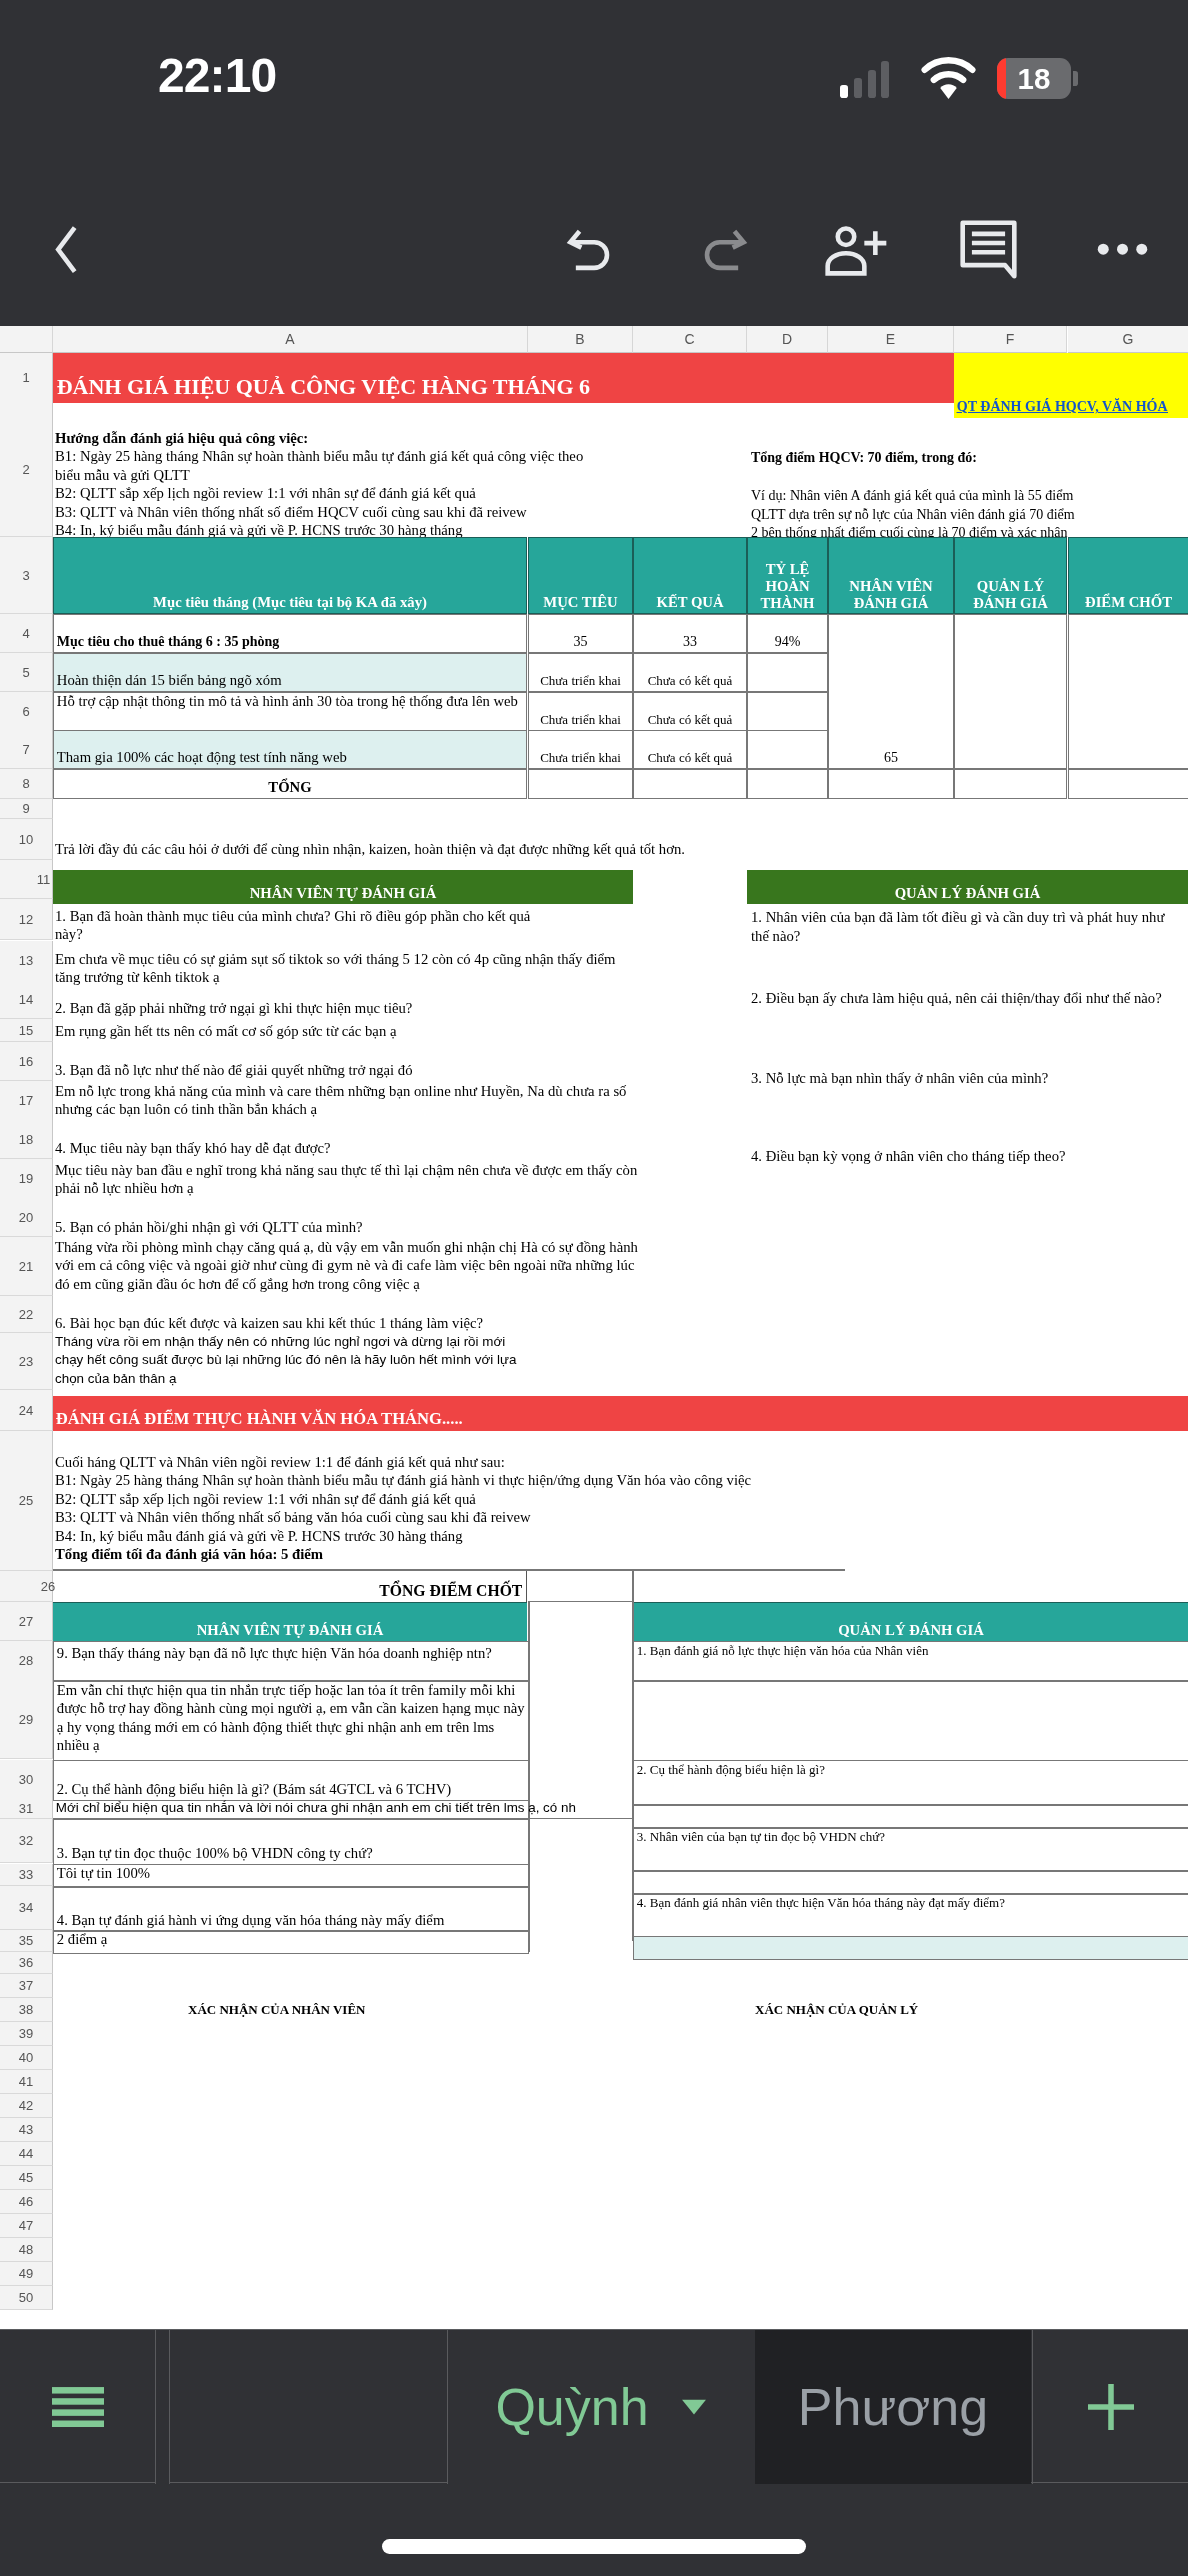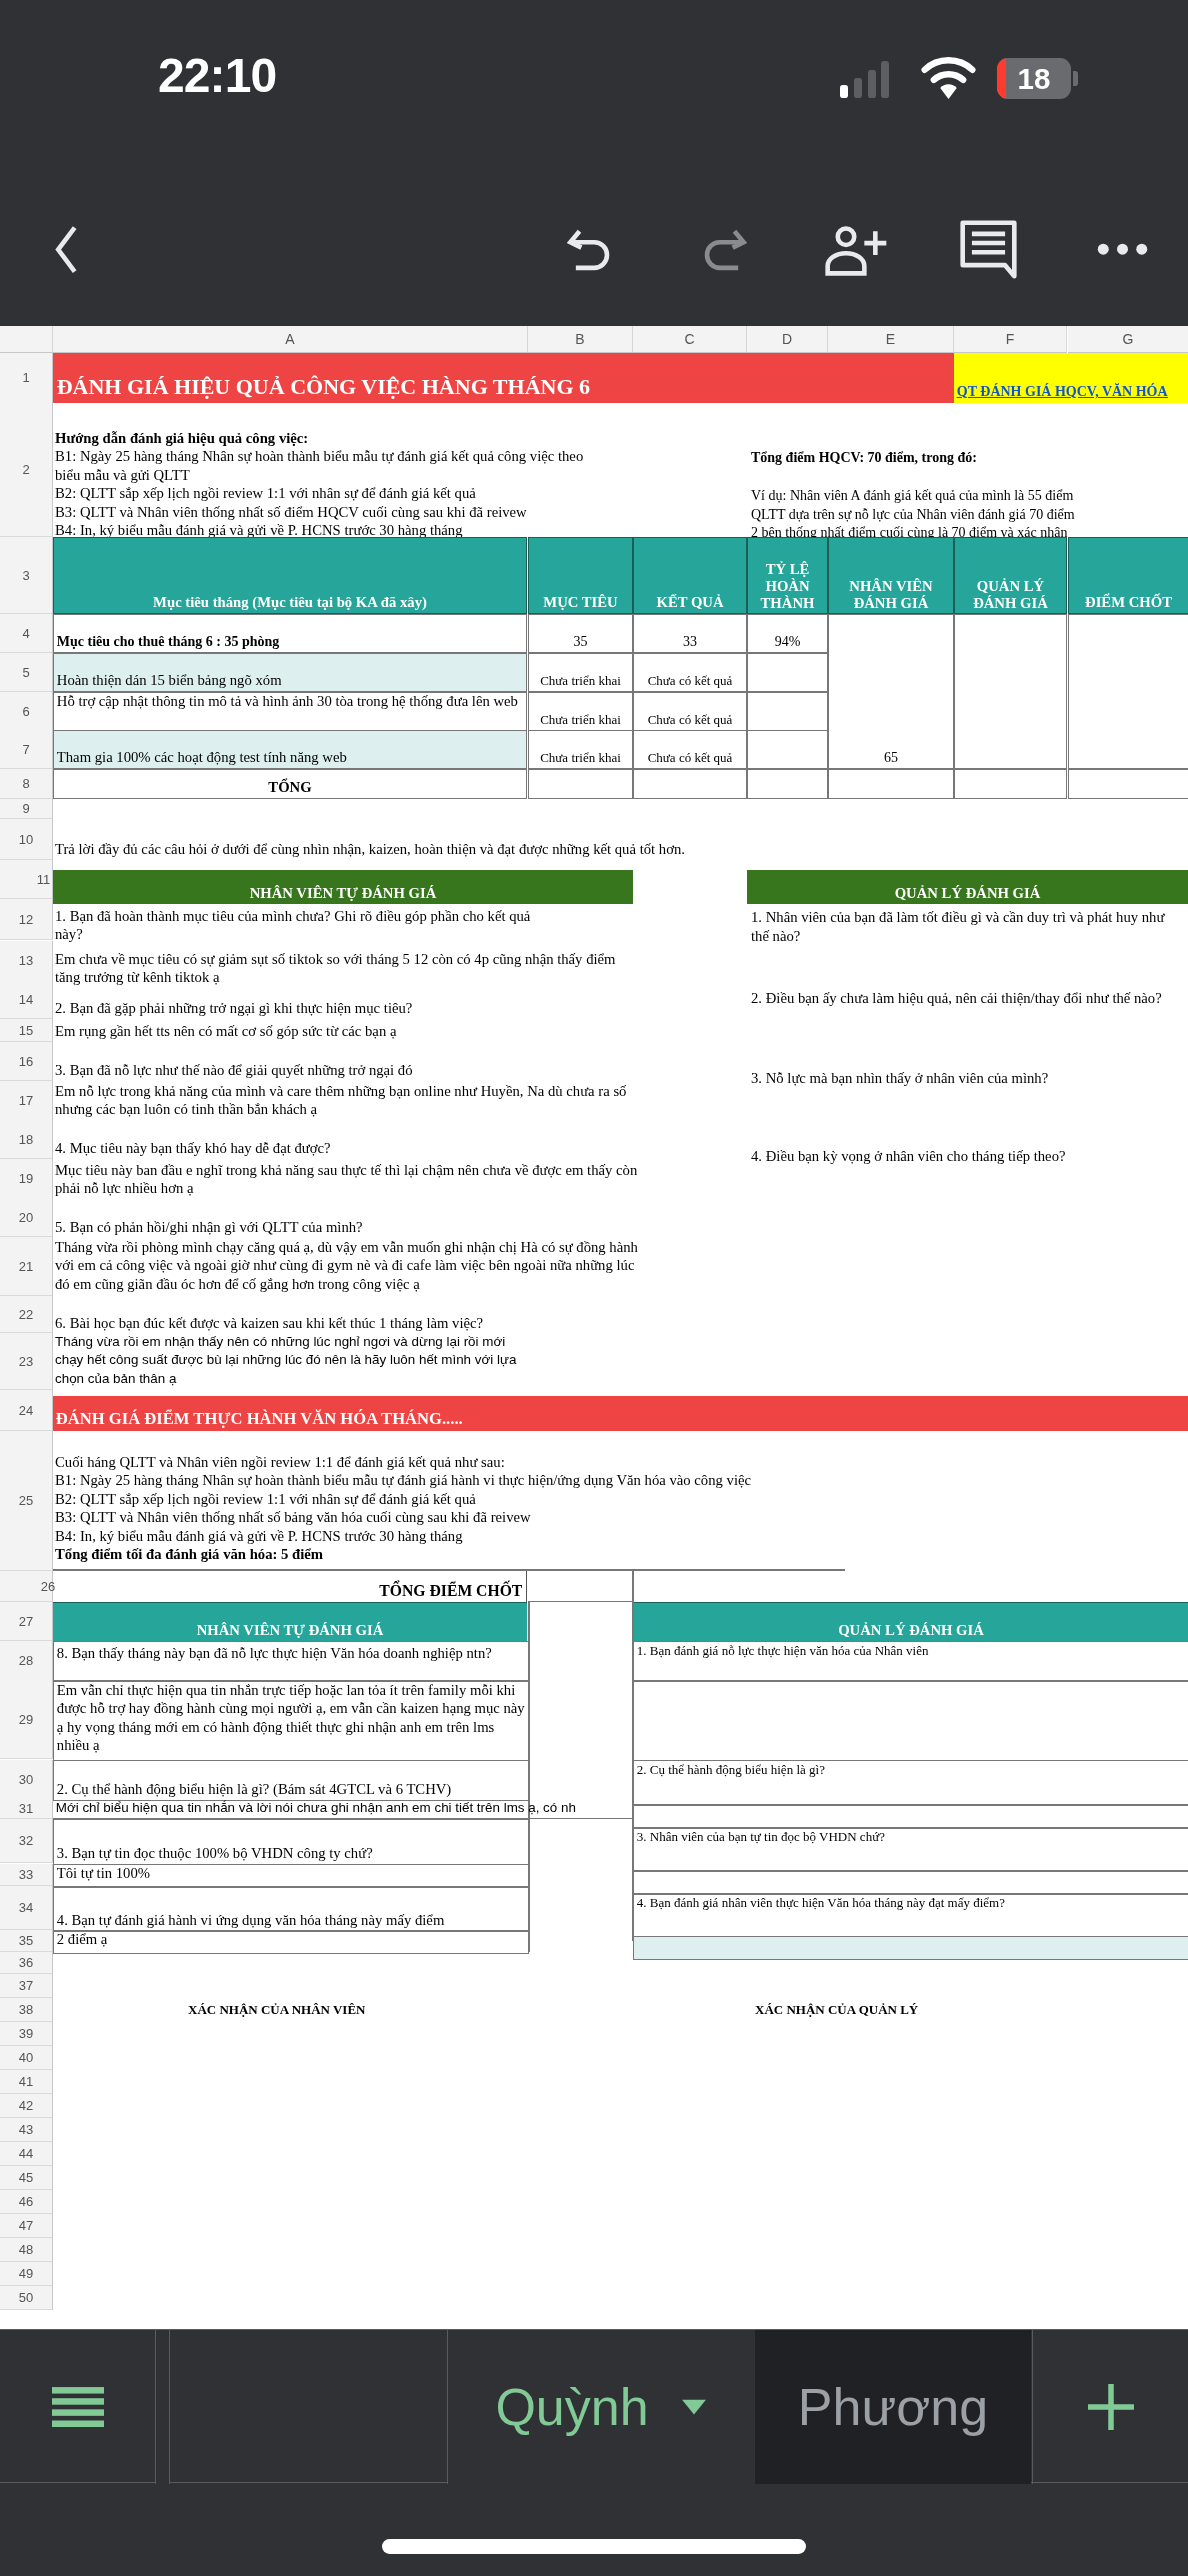--- a/index.html
+++ b/index.html
@@ -168,21 +168,21 @@
   <div class="rowhdr" style="top:1840px;height:24px;">45</div>
   <div class="rowhdr" style="top:1864px;height:24px;">46</div>
   <div class="rowhdr" style="top:1888px;height:24px;">47</div>
   <div class="rowhdr" style="top:1912px;height:24px;">48</div>
   <div class="rowhdr" style="top:1936px;height:24px;">49</div>
   <div class="rowhdr" style="top:1960px;height:24px;">50</div>
 
   <div class="cell blue bottom" style="left:53px;top:27px;width:901px;height:50px;font-size:22px;padding:0 0 2.8px 3.7px;">
     <span>ĐÁNH GIÁ HIỆU QUẢ CÔNG VIỆC HÀNG THÁNG 6</span>
   </div>
-  <div class="cell yellow bottom" style="left:954px;top:27px;width:234px;height:50px;font-size:14px;font-weight:bold;padding:0 0 2.8px 2.8px;text-decoration:underline;">
+  <div class="cell yellow bottom" style="left:954px;top:27px;width:234px;height:65px;font-size:14px;font-weight:bold;padding:0 0 2.8px 2.8px;text-decoration:underline;">
     <span style="color:#1155cc;text-decoration:underline;">QT ĐÁNH GIÁ HQCV, VĂN HÓA</span>
   </div>
 
   <div class="cell" style="left:55px;top:103px;width:645px;font-size:14.7px;line-height:18.4px;">
     <div class="b">Hướng dẫn đánh giá hiệu quả công việc:</div>
     <div>B1: Ngày 25 hàng tháng Nhân sự hoàn thành biểu mẫu tự đánh giá kết quả công việc theo</div>
     <div>biểu mẫu và gửi QLTT</div>
     <div>B2: QLTT sắp xếp lịch ngồi review 1:1 với nhân sự để đánh giá kết quả</div>
     <div>B3: QLTT và Nhân viên thống nhất số điểm HQCV cuối cùng sau khi đã reivew</div>
     <div>B4: In, ký biểu mẫu đánh giá và gửi về P. HCNS trước 30 hàng tháng</div>
@@ -341,21 +341,21 @@
 
   <div class="cell teal bottom center" style="left:53px;top:1276px;width:474px;height:39px;font-size:14.7px;padding-bottom:1.8px;border-top:1.8px solid #1b5e57;">
       <span>NHÂN VIÊN TỰ ĐÁNH GIÁ</span>
     </div>
   <div class="cell teal bottom center" style="left:633px;top:1276px;width:556px;height:39px;font-size:14.7px;padding-bottom:1.8px;border-top:1.8px solid #1b5e57;">
       <span>QUẢN LÝ ĐÁNH GIÁ</span>
     </div>
   <div style="position:absolute;left:528px;top:1276px;width:1.8px;height:350px;background:#777;"></div>
   <div style="position:absolute;left:632px;top:1245px;width:1.8px;height:370px;background:#777;"></div>
 
-  <div class="cell wrap grid" style="left:53px;top:1315px;width:476px;height:41px;font-size:14.7px;line-height:18.4px;padding:1.8px 2.8px;"><span>8. Bạn thấy tháng này bạn đã nỗ lực thực hiện Văn hóa doanh nghiệp ntn?</span></div>
+  <div class="cell wrap grid" style="left:53px;top:1315px;width:476px;height:41px;font-size:14.7px;line-height:18.4px;padding:1.8px 2.8px;"><span>9. Bạn thấy tháng này bạn đã nỗ lực thực hiện Văn hóa doanh nghiệp ntn?</span></div>
   <div class="cell wrap grid" style="left:53px;top:1354px;width:476px;height:81px;font-size:14.7px;line-height:18.4px;padding:0 2.8px;"><span>Em vẫn chỉ thực hiện qua tin nhắn trực tiếp hoặc lan tỏa ít trên family mỗi khi được hỗ trợ hay đồng hành cùng mọi người ạ, em vẫn cần kaizen hạng mục này ạ hy vọng tháng mới em có hành động thiết thực ghi nhận anh em trên lms nhiều ạ</span></div>
   <div class="cell bottom grid" style="left:53px;top:1434px;width:476px;height:41px;font-size:14.7px;padding:0 2.8px 1.8px;">
       <span>2. Cụ thể hành động biểu hiện là gì? (Bám sát 4GTCL và 6 TCHV)</span>
     </div>
   <div class="cell" style="left:53px;top:1473px;width:580px;height:20px;font-family:'Liberation Sans',sans-serif;font-size:13.4px;line-height:18.4px;padding:0 2.8px;border-bottom:1.8px solid #777;"><span>Mới chỉ biểu hiện qua tin nhắn và lời nói chưa ghi nhận anh em chi tiết trên lms ạ, có nh</span></div>
   <div class="cell bottom grid" style="left:53px;top:1493px;width:476px;height:46px;font-size:14.7px;padding:0 2.8px 1.8px;">
       <span>3. Bạn tự tin đọc thuộc 100% bộ VHDN công ty chứ?</span>
     </div>
   <div class="cell grid" style="left:53px;top:1538px;width:476px;height:24px;font-size:14.7px;padding:0 2.8px;"><span>Tôi tự tin 100%</span></div>
   <div class="cell bottom grid" style="left:53px;top:1560px;width:476px;height:46px;font-size:14.7px;padding:0 2.8px 1.8px;">

